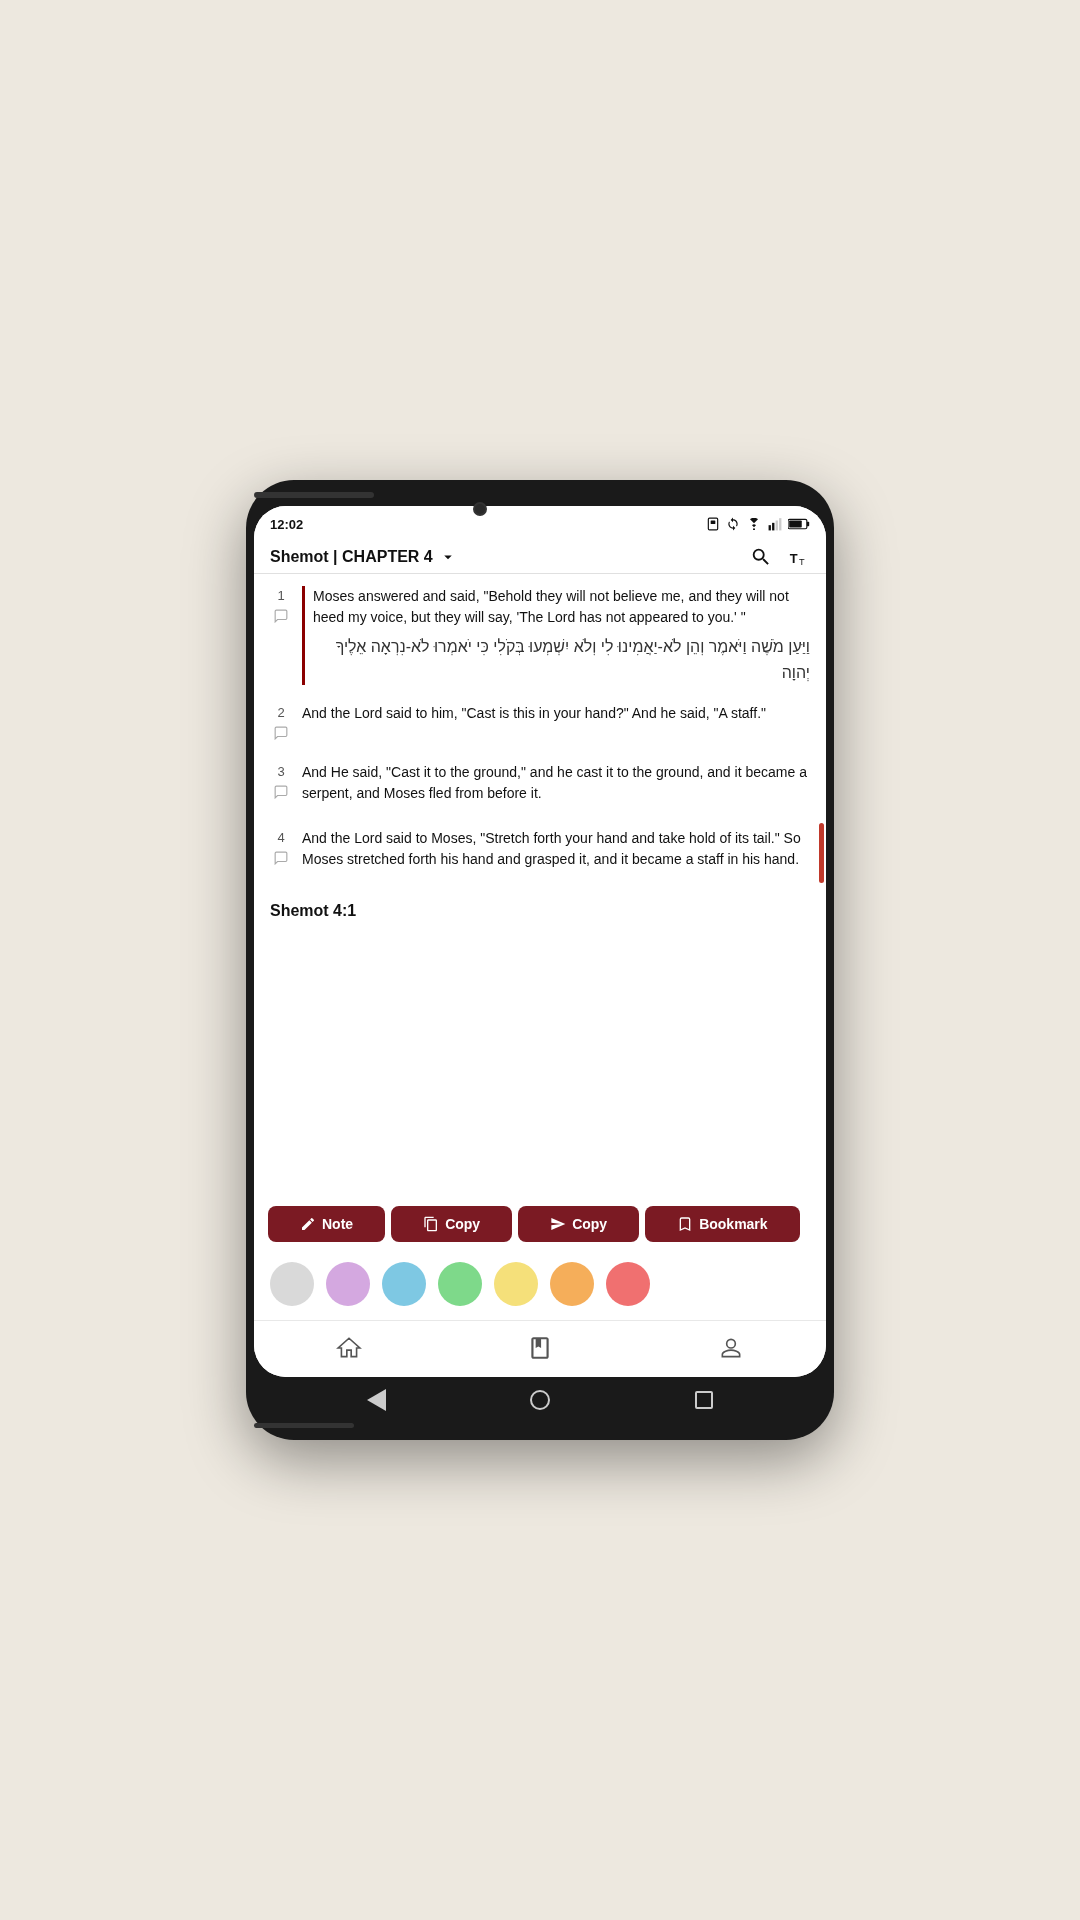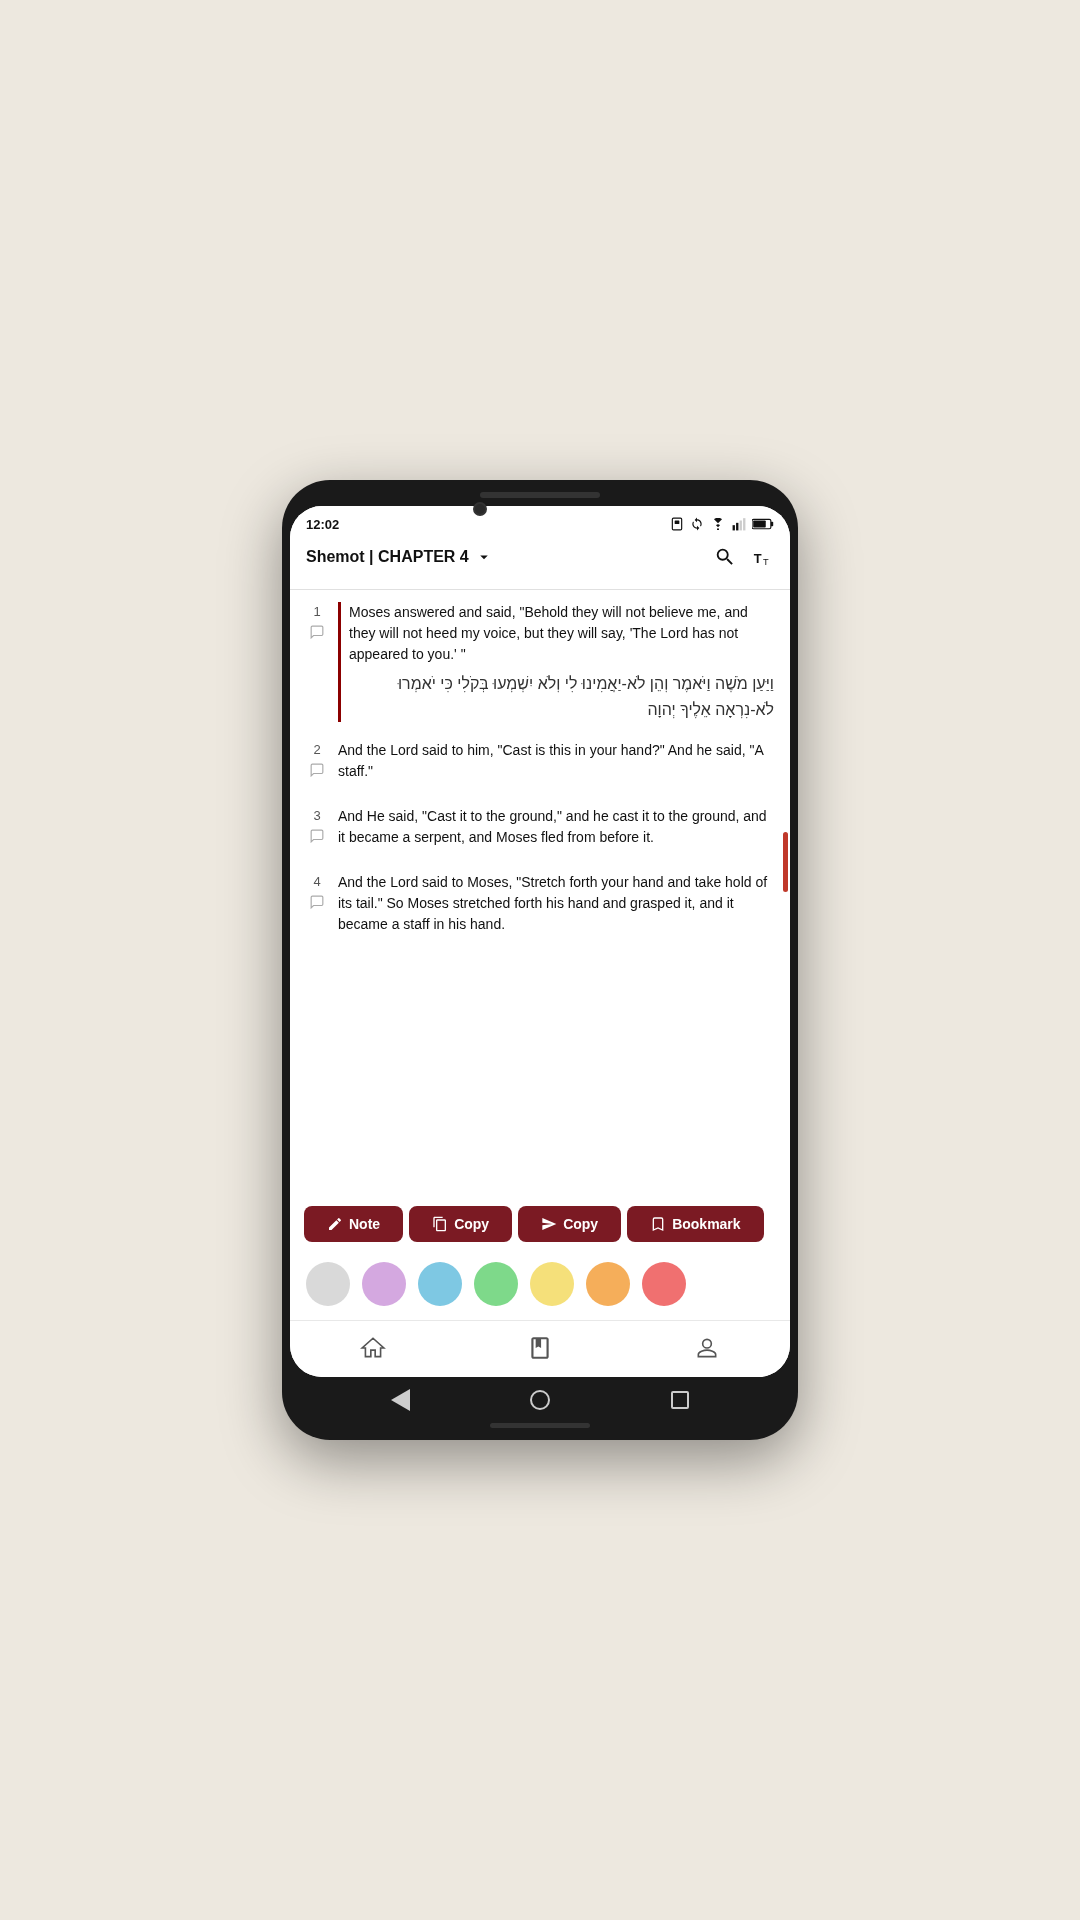--- a/index.html
+++ b/index.html
@@ -7,28 +7,28 @@
     body {
       background-color: #ede8df;
       display: flex;
       justify-content: center;
       align-items: center;
       min-height: 100vh;
       font-family: sans-serif;
     }
 
     .phone-frame {
-      width: 516px;
+      width: 588px;
       height: 960px;
       background: #1a1a1a;
       border-radius: 48px;
       position: relative;
       display: flex;
       flex-direction: column;
-      align-items: center;
+      align-items: flex-start;
       padding: 12px 8px;
       box-shadow: 0 20px 60px rgba(0,0,0,0.4);
     }
 
     .phone-speaker-top {
       width: 120px;
       height: 6px;
       background: #333;
       border-radius: 3px;
       margin-bottom: 8px;
@@ -80,21 +80,21 @@
 
     .status-icons svg {
       fill: #111;
     }
 
     
     .top-bar {
       display: flex;
       justify-content: space-between;
       align-items: center;
-      padding: 8px 16px 21px;
+      padding: 8px 16px 5px;
       background: #fff;
       border-bottom: 1px solid #e0e0e0;
       gap: 44px;
     }
 
     .chapter-selector {
       display: flex;
       align-items: center;
       gap: 6px;
       cursor: pointer;
@@ -210,21 +210,21 @@
     .action-buttons::-webkit-scrollbar { display: none; }
 
     .action-btn {
       display: flex;
       align-items: center;
       gap: 6px;
       background: #7b1a23;
       color: #fff;
       border: none;
       border-radius: 8px;
-      padding: 10px 23px;
+      padding: 10px 32px;
       font-size: 14px;
       font-weight: 600;
       cursor: pointer;
       white-space: nowrap;
       flex-shrink: 0;
     }
 
     
     .color-row {
       display: flex;
@@ -426,20 +426,21 @@
             <svg width="14" height="14" viewBox="0 0 24 24">
               <path d="M20 2H4c-1.1 0-2 .9-2 2v18l4-4h14c1.1 0 2-.9 2-2V4c0-1.1-.9-2-2-2z" fill="none" stroke="#aaa" stroke-width="2"></path>
             </svg>
           </div>
         </div>
         <div class="verse-content">
           <p class="verse-english">And the Lord said to Moses, "Stretch forth your hand and take hold of its tail." So Moses stretched forth his hand and grasped it, and it became a staff in his hand.</p>
         </div>
       </div>
 
+      <div class="selected-verse-label">Shemot 4:1</div>
     </div>
 
     <div class="action-buttons">
 
       <button class="action-btn">
         <svg width="16" height="16" viewBox="0 0 24 24">
           <path d="M3 17.25V21h3.75L17.81 9.94l-3.75-3.75L3 17.25zm17.71-10.04a1 1 0 0 0 0-1.41l-2.34-2.34a1 1 0 0 0-1.41 0l-1.83 1.83 3.75 3.75 1.83-1.83z" fill="#fff"></path>
         </svg>
         <span>Note</span>
       </button>

